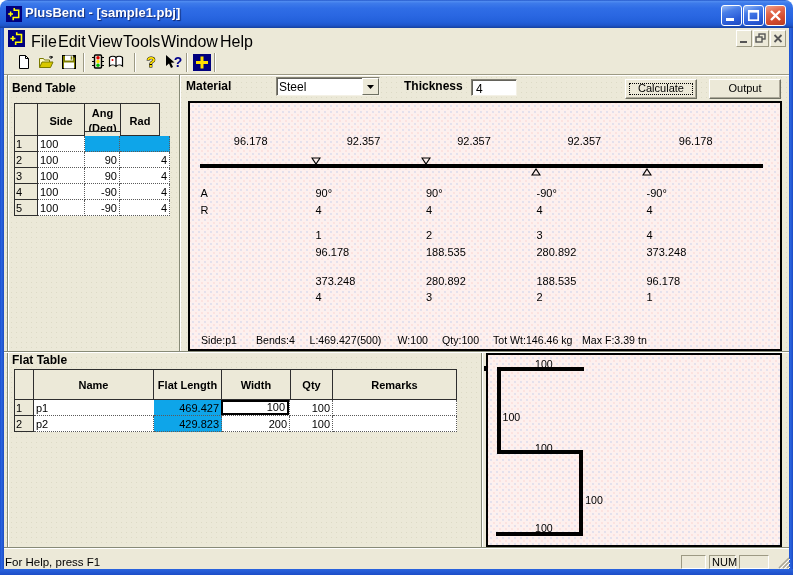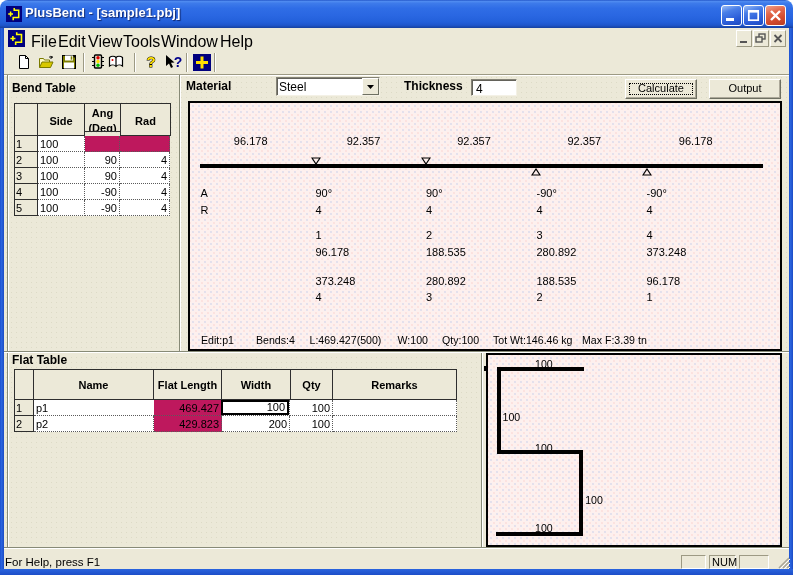--- a/index.html
+++ b/index.html
@@ -33,21 +33,21 @@
 .pinkpanel{position:absolute;border:2px solid #000;background:#fdf0ee;
  background-image:radial-gradient(rgba(185,198,235,0.38) .7px,transparent .9px),radial-gradient(rgba(250,200,195,0.35) .7px,transparent .9px);
  background-size:6px 6px,6px 6px;background-position:0 0,3px 3px;}
 
 .gcell{position:absolute;font-size:11px;overflow:hidden;white-space:nowrap;}
 .ghead{background:#ece9d8;border:1px solid #2e2e2e;font-weight:bold;text-align:center;}
 .grnum{background:#ece9d8;border:1px solid #2e2e2e;padding-left:1px;line-height:16px;}
 .gdata{background:#fff;border-right:1px dotted #5a5a5a;border-bottom:1px dotted #5a5a5a;}
 .gr{text-align:right;padding-right:2px;line-height:16px;}
 .gl{text-align:left;padding-left:2px;line-height:16px;}
-.gray{background:#be185d;}
+.gray{background:#0ea5e9;}
 
 .combo{position:absolute;background:#fff;border:1px solid;border-color:#848276 #f4f1e6 #f4f1e6 #848276;box-shadow:inset 1px 1px 0 #63625a;}
 .btn{position:absolute;background:#ece9d8;border:1px solid;border-color:#fff #6e7062 #6e7062 #fff;box-shadow:inset -1px -1px 0 #aca899;font-size:11px;text-align:center;}
 
 #statusbar{position:absolute;left:4px;top:547px;width:785px;height:22px;background:#ece9d8;border-top:1px solid #878a77;box-shadow:inset 0 1px 0 #fff;font-size:12px;}
 .pane{position:absolute;top:7px;height:14px;border:1px solid;border-color:#9d9a84 #fff #fff #9d9a84;font-size:11px;}
 .ptext{position:absolute;font-size:11.5px;color:#000;white-space:nowrap;}
 .dtx{position:absolute;font-size:10.6px;line-height:11px;color:#000;white-space:nowrap;}
 .dtx2{position:absolute;font-size:11px;line-height:12px;color:#000;white-space:nowrap;}
 .ctr{transform:translateX(-50%);}
@@ -178,21 +178,21 @@
 
   <div class="btn" style="left:625px;top:79px;width:72px;height:20px;">
     <div style="position:absolute;left:3px;top:3px;right:3px;bottom:3px;border:1px dotted #000;"></div>
     <span style="position:relative;top:2px;">Calculate</span>
   </div>
   <div class="btn" style="left:709px;top:79px;width:72px;height:20px;"><span style="position:relative;top:2px;">Output</span></div>
 
   <div class="gcell ghead" style="left:14px;top:103px;width:24px;height:33px;"></div>
   <div class="gcell ghead" style="left:37px;top:103px;width:48px;height:33px;line-height:34px;">Side</div>
   <div class="gcell ghead" style="left:84px;top:103px;width:37px;height:29px;line-height:15px;padding-top:2px;">Ang<br>(Deg)</div>
-  <div class="gcell ghead" style="left:120px;top:103px;width:51px;height:33px;line-height:34px;">Rad</div>
+  <div class="gcell ghead" style="left:120px;top:103px;width:40px;height:33px;line-height:34px;">Rad</div>
   <div class="gcell grnum" style="left:14px;top:135px;width:24px;height:17px;">1</div>
   <div class="gcell grnum" style="left:14px;top:151px;width:24px;height:17px;">2</div>
   <div class="gcell grnum" style="left:14px;top:167px;width:24px;height:17px;">3</div>
   <div class="gcell grnum" style="left:14px;top:183px;width:24px;height:17px;">4</div>
   <div class="gcell grnum" style="left:14px;top:199px;width:24px;height:17px;">5</div>
   <div class="gcell gdata gl" style="left:38px;top:136px;width:47px;height:16px;">100</div>
   <div class="gcell gdata gray" style="left:85px;top:136px;width:35px;height:16px;"></div>
   <div class="gcell gdata gray" style="left:120px;top:136px;width:50px;height:16px;"></div>
   <div class="gcell gdata gl" style="left:38px;top:152px;width:47px;height:16px;">100</div>
   <div class="gcell gdata gr" style="left:85px;top:152px;width:35px;height:16px;">90</div>
@@ -245,21 +245,21 @@
     <div class="dtx2" style="left:346.5px;top:143px;">280.892</div>
     <div class="dtx2" style="left:456.5px;top:143px;">373.248</div>
     <div class="dtx2" style="left:125.5px;top:171.5px;">373.248</div>
     <div class="dtx2" style="left:236px;top:171.5px;">280.892</div>
     <div class="dtx2" style="left:346.5px;top:171.5px;">188.535</div>
     <div class="dtx2" style="left:456.5px;top:171.5px;">96.178</div>
     <div class="dtx2" style="left:125.5px;top:188px;">4</div>
     <div class="dtx2" style="left:236px;top:188px;">3</div>
     <div class="dtx2" style="left:346.5px;top:188px;">2</div>
     <div class="dtx2" style="left:456.5px;top:188px;">1</div>
-    <div class="dtx" style="left:11px;top:231.5px;">Edit:p1</div>
+    <div class="dtx" style="left:11px;top:231.5px;">Side:p1</div>
     <div class="dtx" style="left:66px;top:231.5px;">Bends:4</div>
     <div class="dtx" style="left:119.5px;top:231.5px;">L:469.427(500)</div>
     <div class="dtx" style="left:207.5px;top:231.5px;">W:100</div>
     <div class="dtx" style="left:252px;top:231.5px;">Qty:100</div>
     <div class="dtx" style="left:303px;top:231.5px;">Tot Wt:146.46 kg</div>
     <div class="dtx" style="left:392px;top:231.5px;">Max F:3.39 tn</div>
   </div>
 
   <div class="gcell ghead" style="left:14px;top:369px;width:20px;height:31px;"></div>
   <div class="gcell ghead" style="left:33px;top:369px;width:121px;height:31px;line-height:30px;">Name</div>

